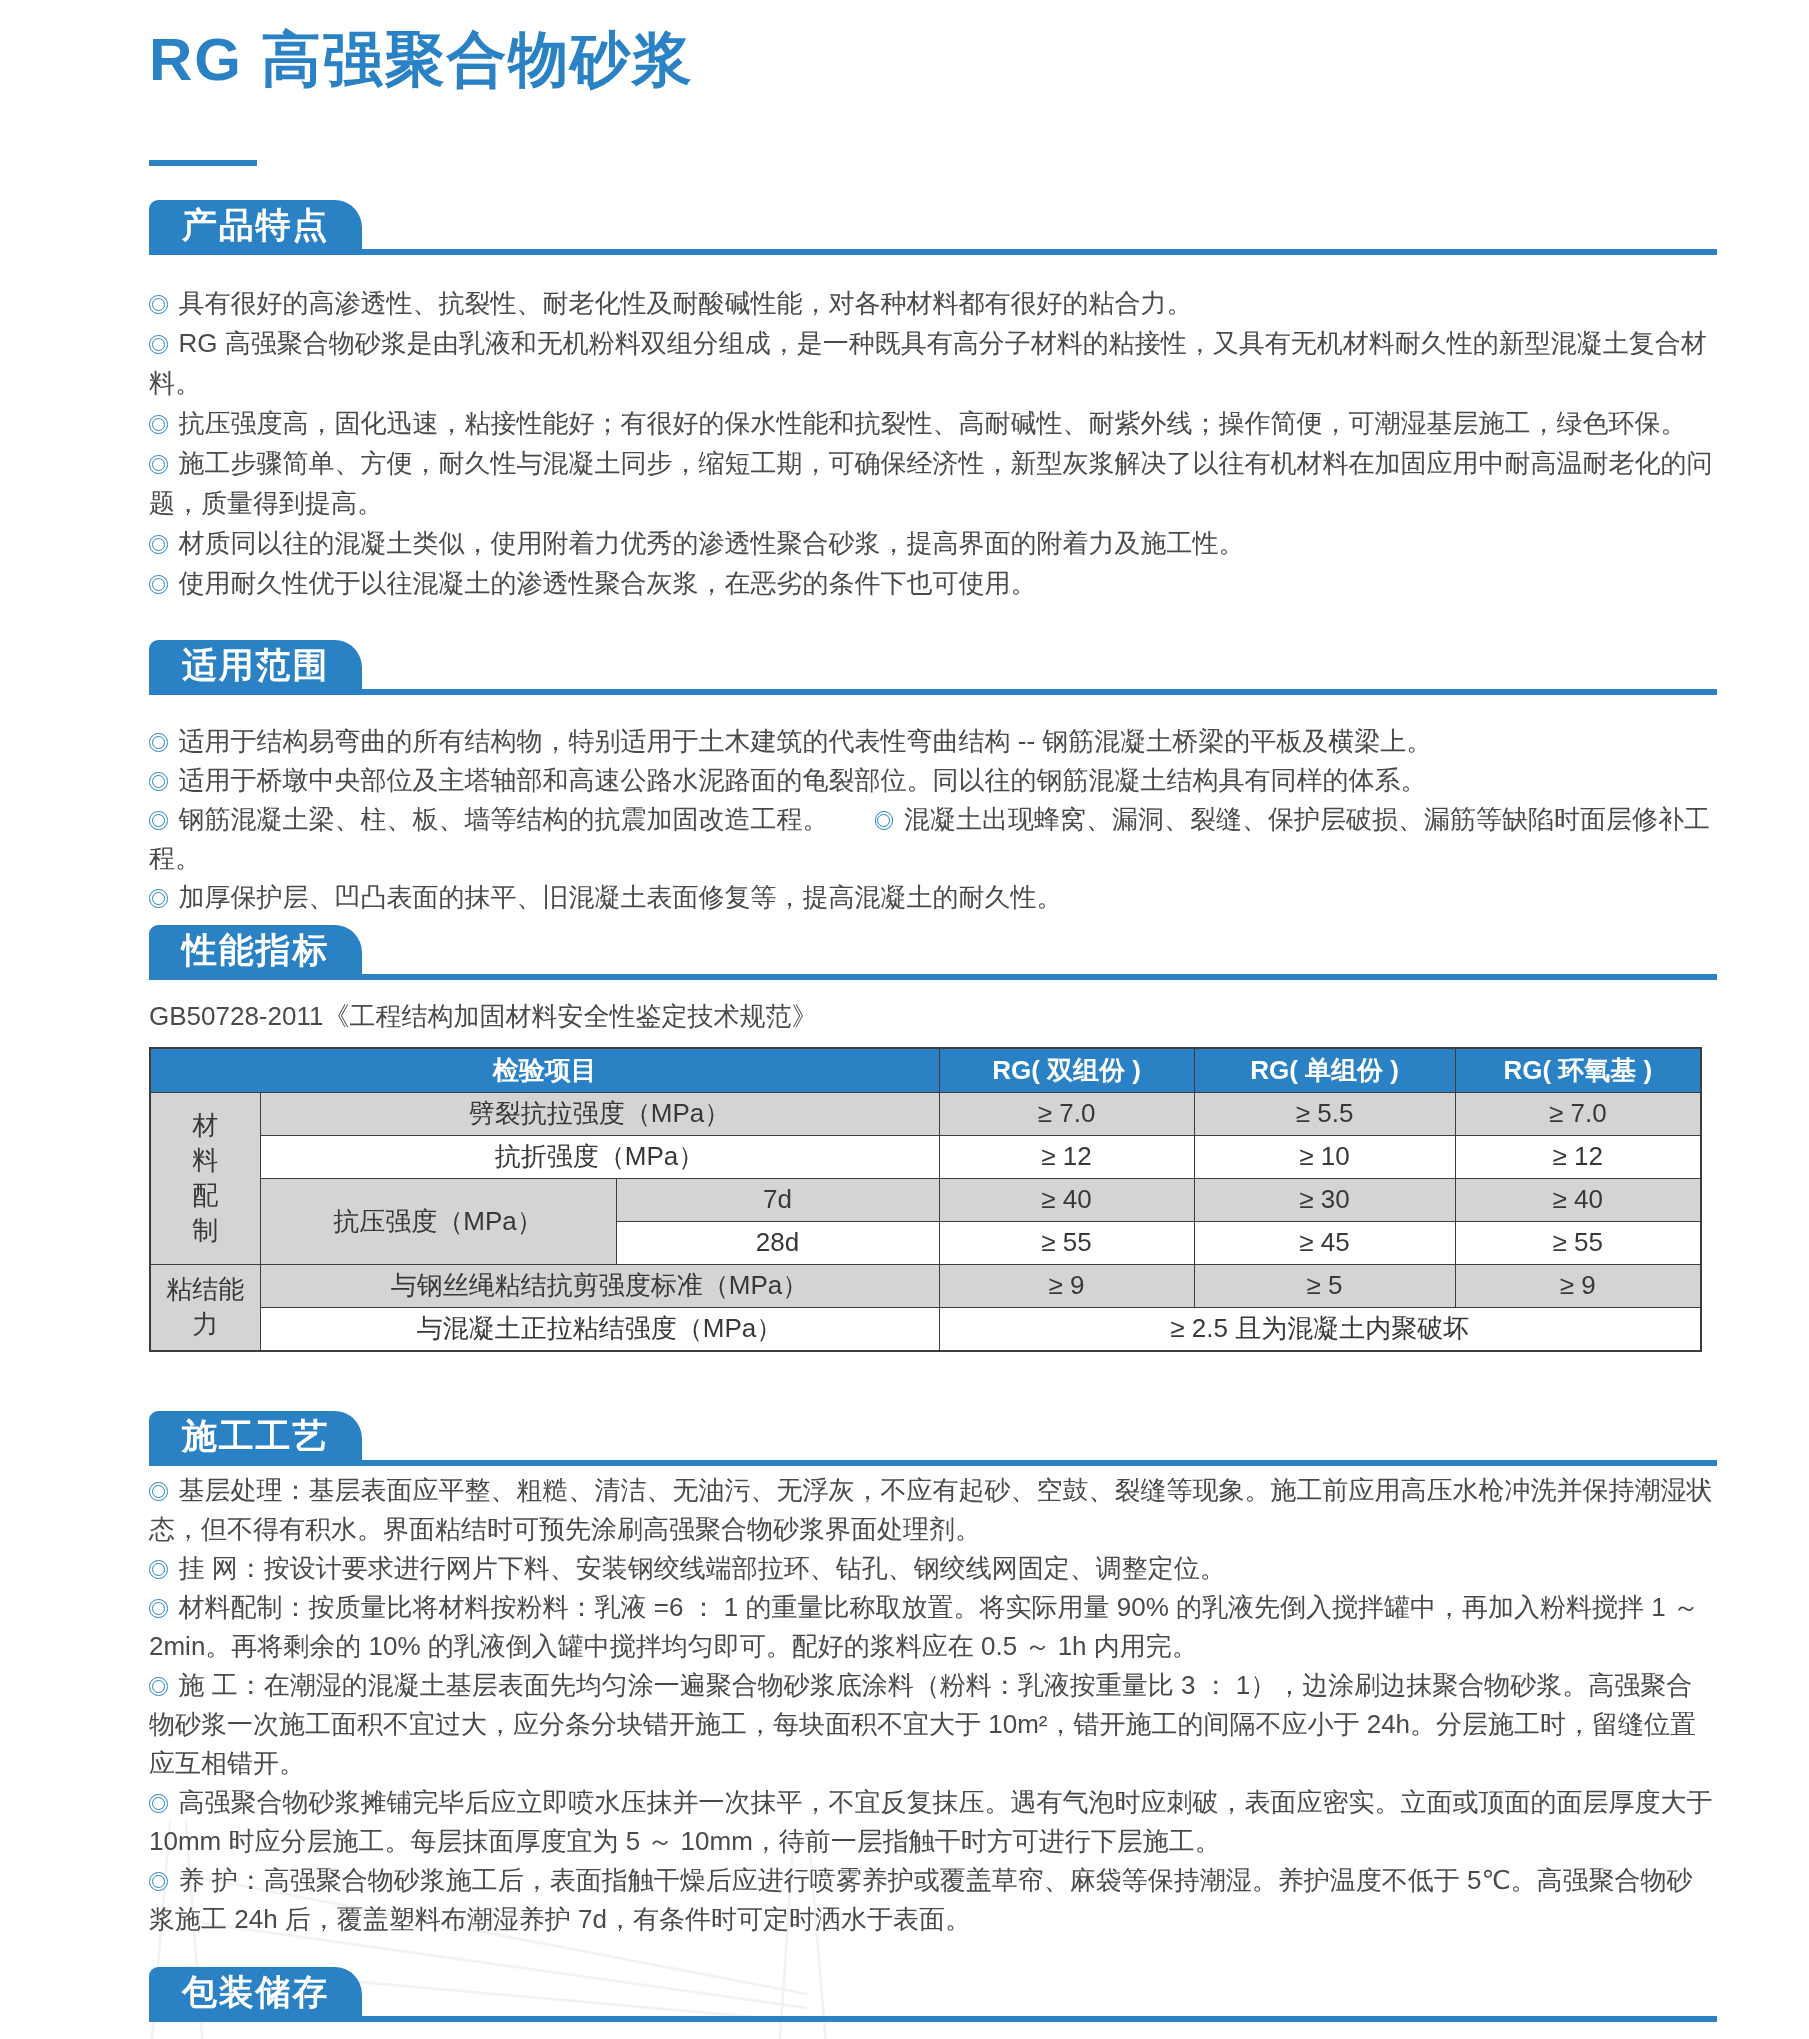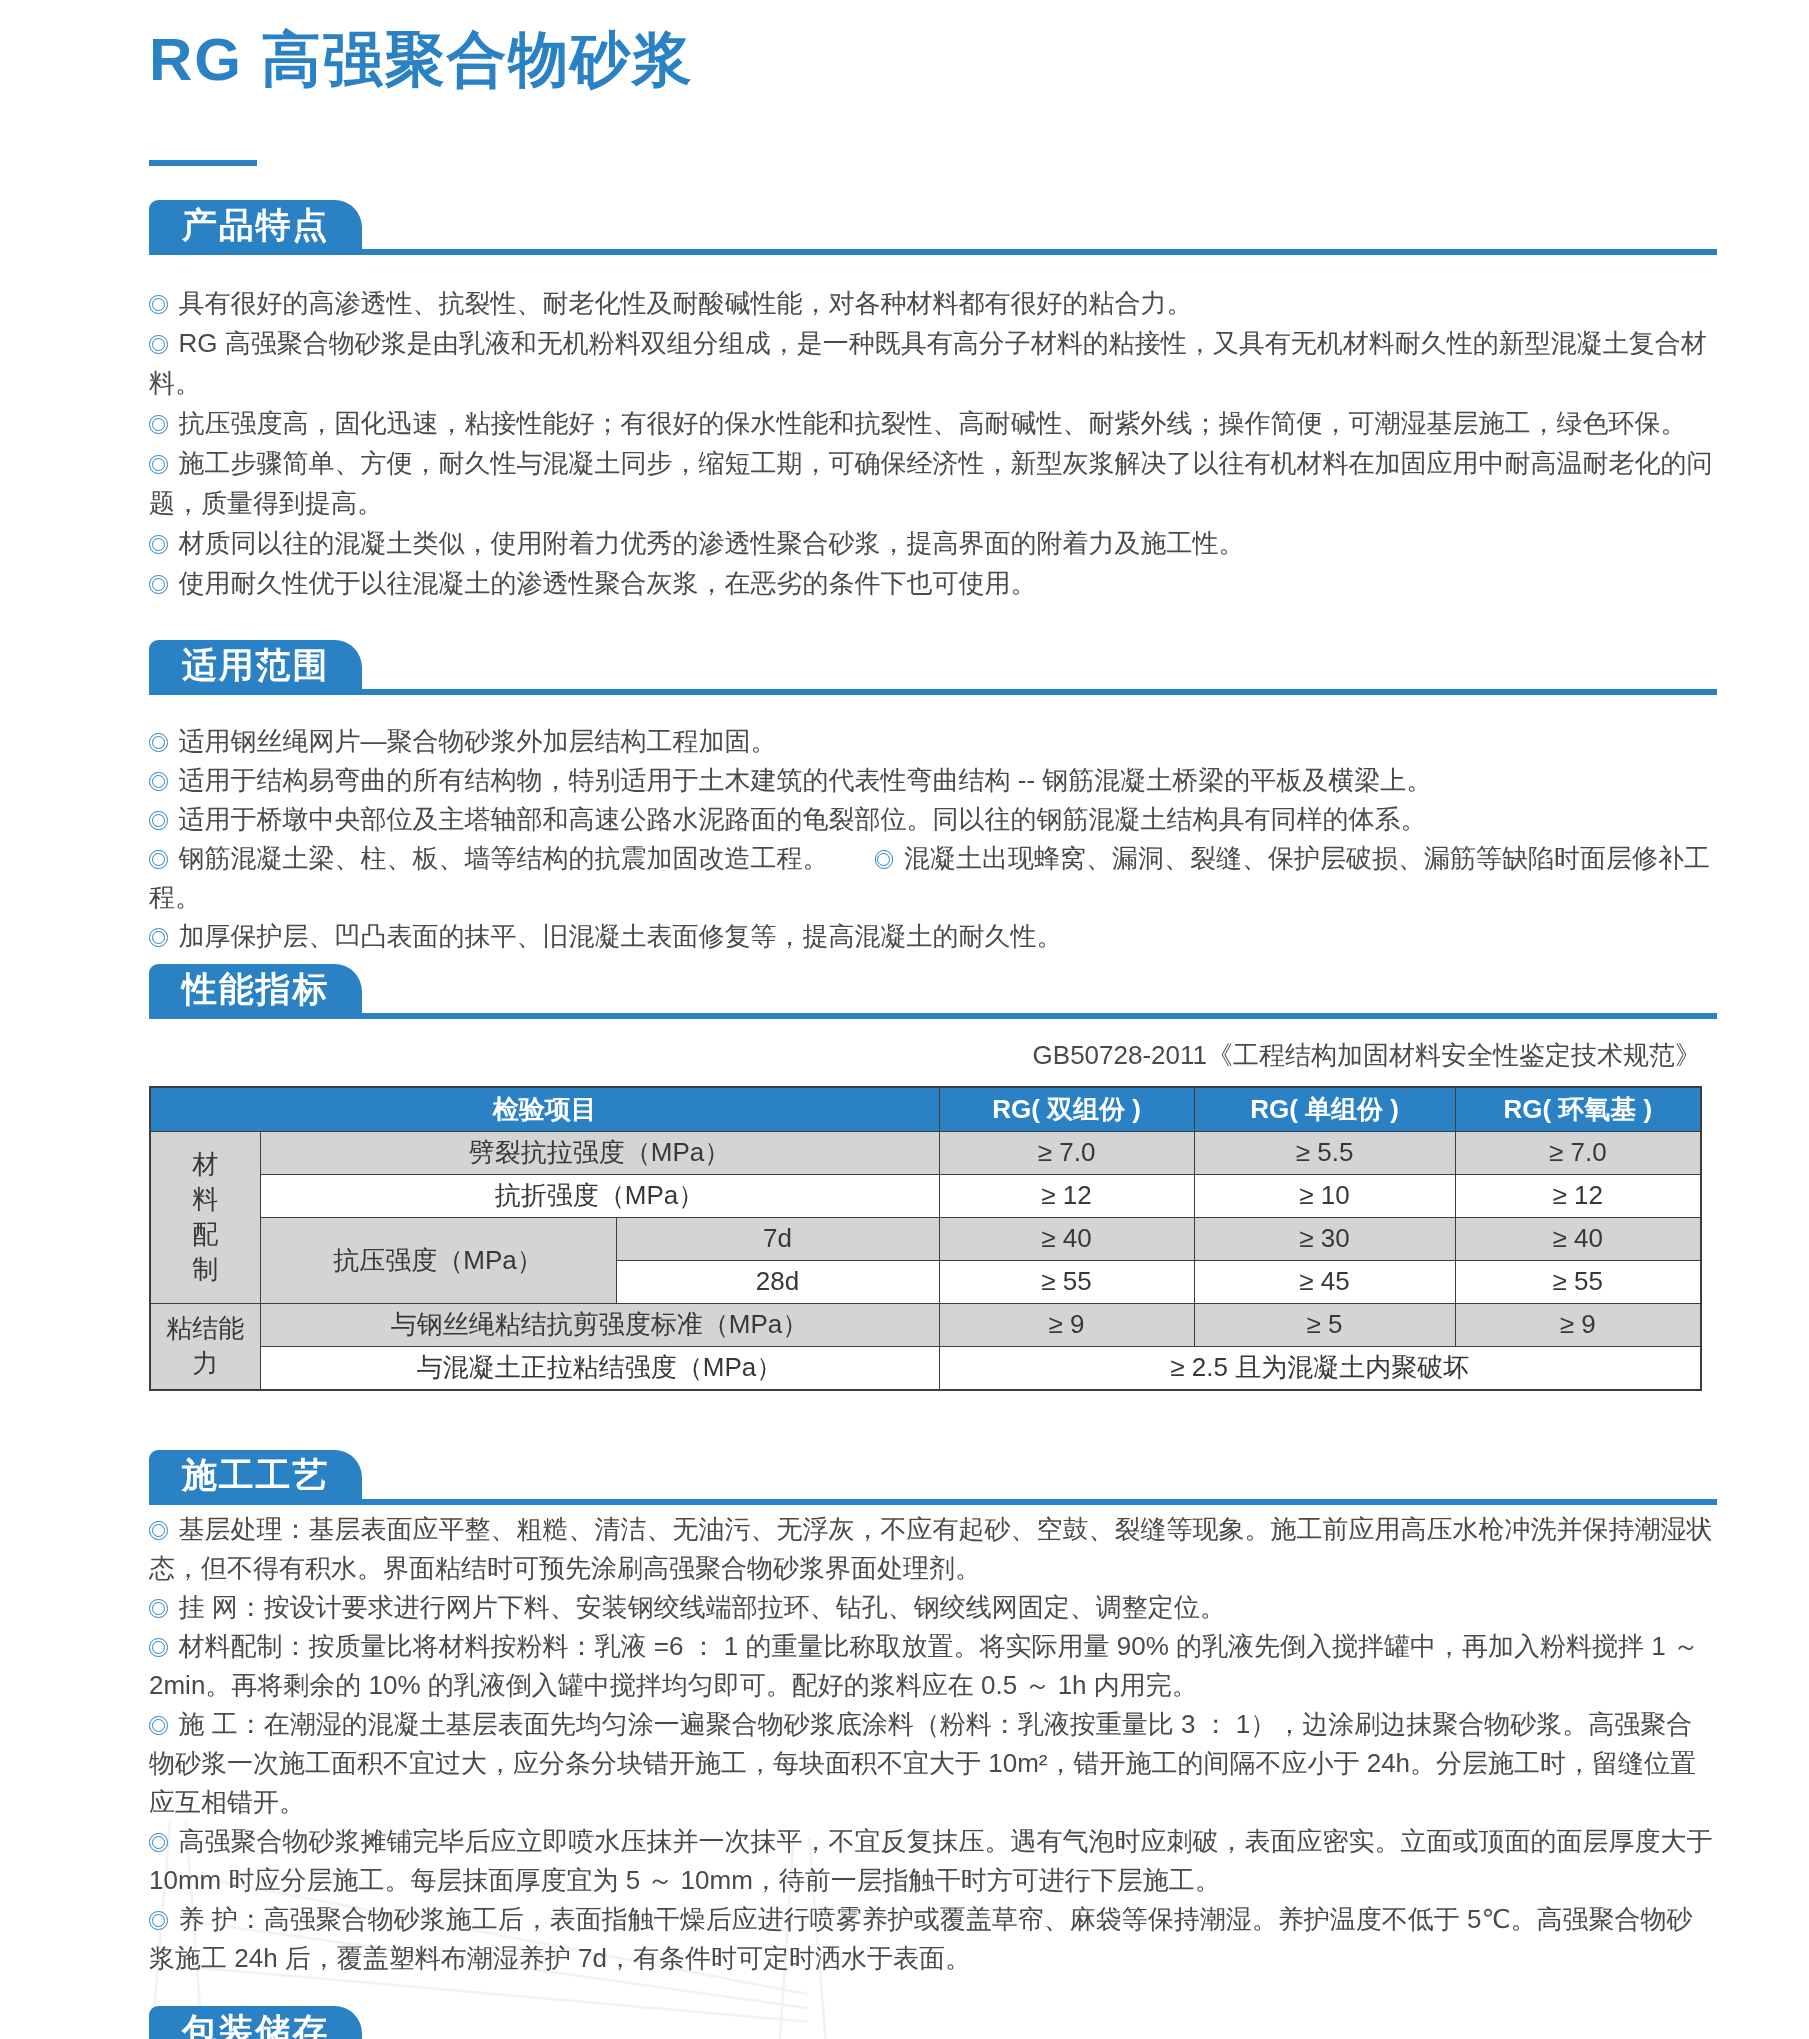--- a/index.html
+++ b/index.html
@@ -29,21 +29,21 @@
   .scope{margin-top:27px;line-height:39px;}
   .construction{margin-top:5.5px;line-height:39px;}
 
   .bi{
     display:inline-block;width:16.5px;height:16.5px;border:1.8px solid #2a82c5;border-radius:50%;
     position:relative;vertical-align:-1.8px;margin-right:11px;
   }
   .bi::after{content:"";position:absolute;inset:1.8px;border:1.8px solid #2a82c5;border-radius:50%;}
   .bi.gap{margin-left:46px;}
 
-  .standard{margin-top:18.4px;width:1552px;font-size:26px;color:#4a4a4a;text-align:right;}
+  .standard{margin-top:18.4px;width:1552px;font-size:26px;color:#4a4a4a;text-align:left;}
 
   table.tbl{
     border-collapse:collapse;table-layout:fixed;width:1552px;margin-top:13px;
     font-size:26px;color:#383838;text-align:center;border:2.8px solid #3d3d3d;
   }
   .tbl th,.tbl td{border:1.8px solid #3d3d3d;padding:0;height:42px;overflow:hidden;}
   .tbl th{background:#2a82c5;color:#ffffff;font-weight:bold;height:43px;}
   .tbl td.g{background:#d4d4d4;}
   .tbl td.vcell{background:#d4d4d4;}
   .vt{display:inline-block;word-break:break-all;line-height:35px;text-align:center;}
@@ -79,21 +79,20 @@
       <p><span class="bi"></span><span class="t">抗压强度高，固化迅速，粘接性能好；有很好的保水性能和抗裂性、高耐碱性、耐紫外线；操作简便，可潮湿基层施工，绿色环保。</span></p>
       <p><span class="bi"></span><span class="t">施工步骤简单、方便，耐久性与混凝土同步，缩短工期，可确保经济性，新型灰浆解决了以往有机材料在加固应用中耐高温耐老化的问题，质量得到提高。</span></p>
       <p><span class="bi"></span><span class="t">材质同以往的混凝土类似，使用附着力优秀的渗透性聚合砂浆，提高界面的附着力及施工性。</span></p>
       <p><span class="bi"></span><span class="t">使用耐久性优于以往混凝土的渗透性聚合灰浆，在恶劣的条件下也可使用。</span></p>
     </div>
 
     <div class="sec s2">
       <span class="badge">适用范围</span>
     </div>
     <div class="bullets scope">
-      <p><span class="bi"></span><span class="t">适用钢丝绳网片—聚合物砂浆外加层结构工程加固。</span></p>
       <p><span class="bi"></span><span class="t">适用于结构易弯曲的所有结构物，特别适用于土木建筑的代表性弯曲结构 -- 钢筋混凝土桥梁的平板及横梁上。</span></p>
       <p><span class="bi"></span><span class="t">适用于桥墩中央部位及主塔轴部和高速公路水泥路面的龟裂部位。同以往的钢筋混凝土结构具有同样的体系。</span></p>
       <p>
         <span class="bi"></span><span class="t">钢筋混凝土梁、柱、板、墙等结构的抗震加固改造工程。</span><span class="bi gap"></span><span class="t">混凝土出现蜂窝、漏洞、裂缝、保护层破损、漏筋等缺陷时面层修补工程。</span>
       </p>
       <p><span class="bi"></span><span class="t">加厚保护层、凹凸表面的抹平、旧混凝土表面修复等，提高混凝土的耐久性。</span></p>
     </div>
 
     <div class="sec s3">
       <span class="badge">性能指标</span>

